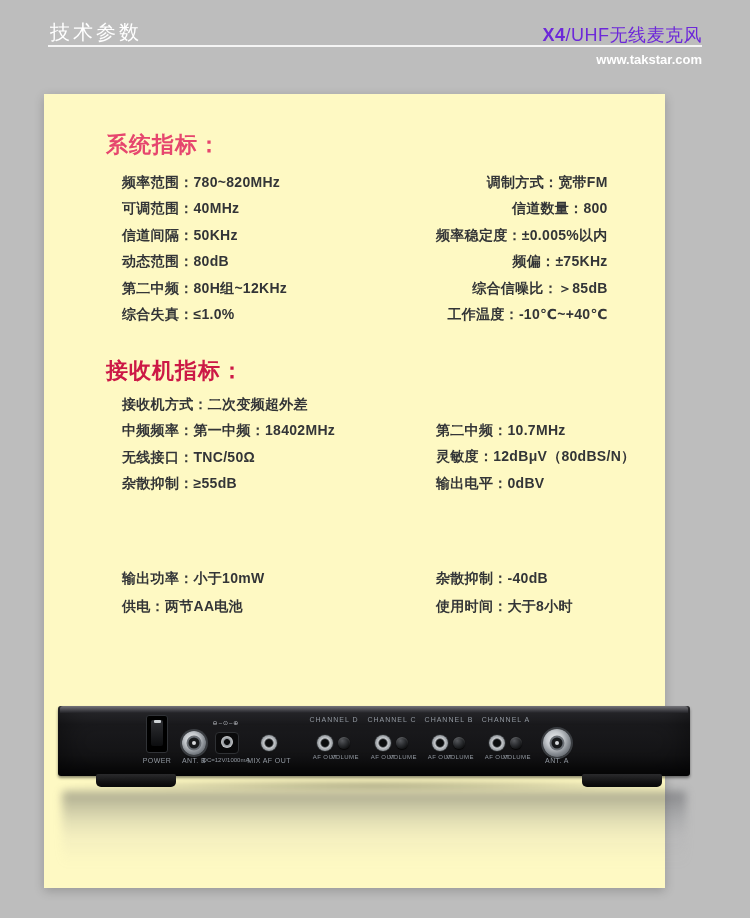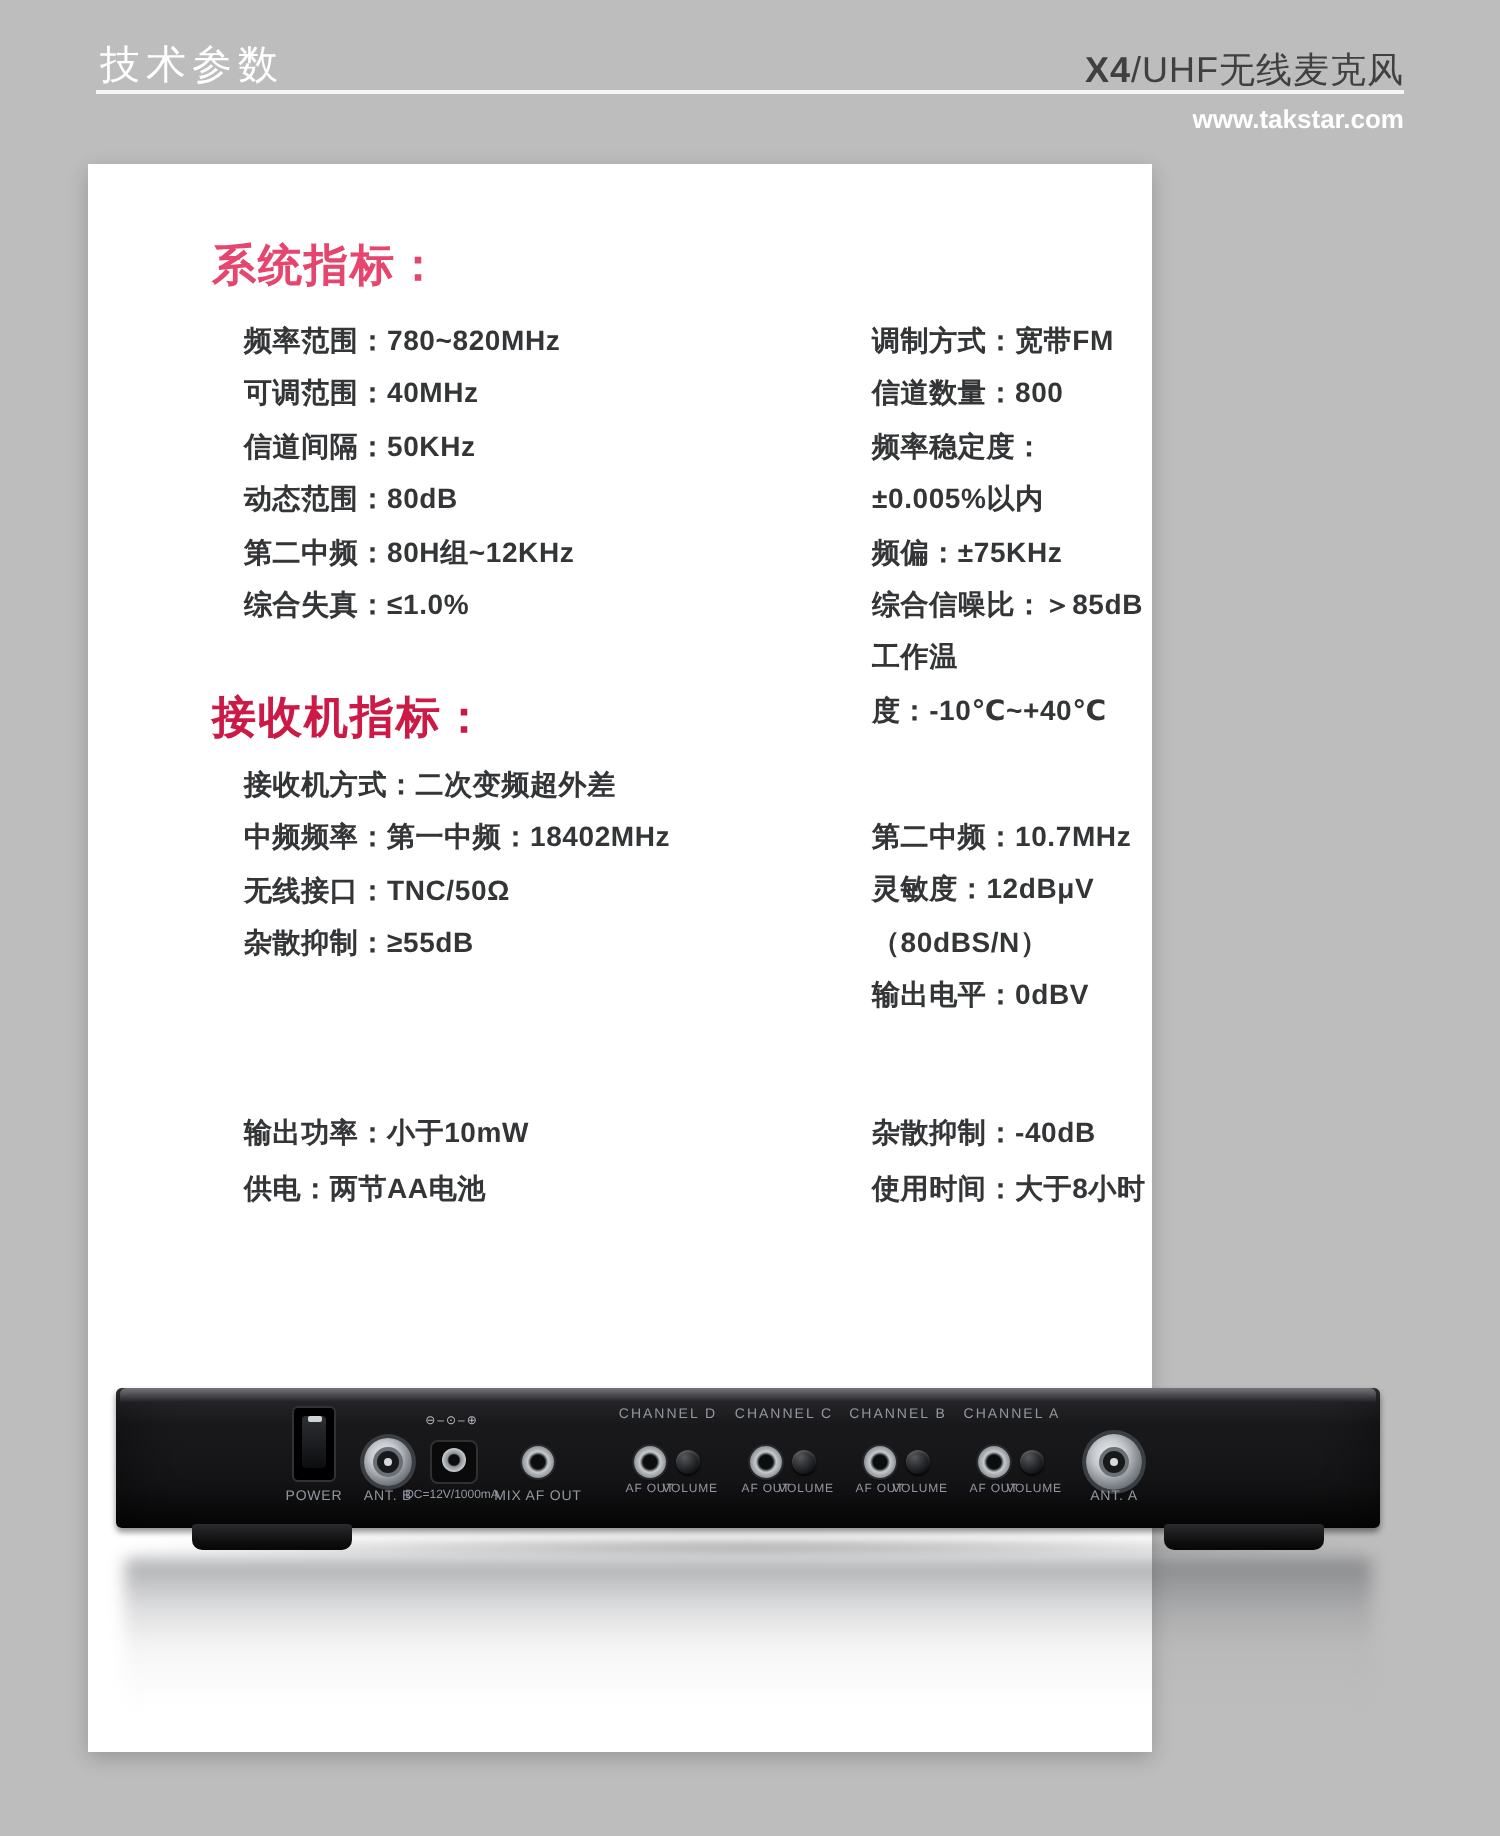--- a/index.html
+++ b/index.html
@@ -3,34 +3,34 @@
 <meta charset="utf-8">
 <style>
   html,body{margin:0;padding:0;}
   body{
     width:750px;height:918px;position:relative;overflow:hidden;
     background:#bdbdbd;
     font-family:"Liberation Sans","DejaVu Sans",sans-serif;
   }
   
   .header-title{position:absolute;left:50px;top:19px;color:#fff;font-size:20px;font-weight:normal;letter-spacing:3px;}
-  .header-product{position:absolute;right:48px;top:23px;color:#404040;font-size:18px;letter-spacing:0.5px;}
+  .header-product{position:absolute;right:48px;top:23px;color:#6d28d9;font-size:18px;letter-spacing:0.5px;}
   .header-product .bold{font-weight:bold;}
   .header-rule{position:absolute;left:48px;right:48px;top:45px;height:2px;background:rgba(255,255,255,0.85);}
   .header-site{position:absolute;right:48px;top:52px;color:#fff;font-size:13px;font-weight:600;}
   
-  .card{position:absolute;left:44px;top:82px;width:532px;height:794px;background:#ffffff;
+  .card{position:absolute;left:44px;top:94px;width:621px;height:794px;background:#fef9c3;
         box-shadow:0 3px 10px rgba(0,0,0,0.20);}
   .heading{position:absolute;left:62px;margin:0;font-size:22px;font-weight:bold;letter-spacing:1px;}
   .h-sys{top:36px;color:#e6466e;}
   .h-rcv{top:262px;color:#cc1946;}
   .h-tx{top:446px;color:#cc1946;}
   .col{position:absolute;font-size:14px;font-weight:600;color:#333537;line-height:26.4px;letter-spacing:0.3px;}
   .sys-left{left:78px;top:75px;}
-  .sys-right{left:392px;top:75px;}
+  .sys-right{left:392px;top:75px;text-align:right;}
   .rcv-left{left:78px;top:297px;}
   .rcv-right{left:392px;top:323px;}
   .tx-left{left:78px;top:471px;line-height:27.5px;}
   .tx-right{left:392px;top:471px;line-height:27.5px;}
   
   .device{position:absolute;left:14px;top:609px;width:632px;height:186px;}
   .dev-body{position:absolute;left:0;top:3px;width:632px;height:70px;border-radius:3px;
     background:linear-gradient(180deg,#4a4a4e 0%,#2c2c30 10%,#1b1b1e 26%,#141416 70%,#060607 100%);
     box-shadow:0 2px 3px rgba(0,0,0,0.45), inset 0 0 35px rgba(0,0,0,0.55);}
   .dev-top{position:absolute;left:2px;right:2px;top:0;height:7px;border-radius:3px 3px 0 0;

